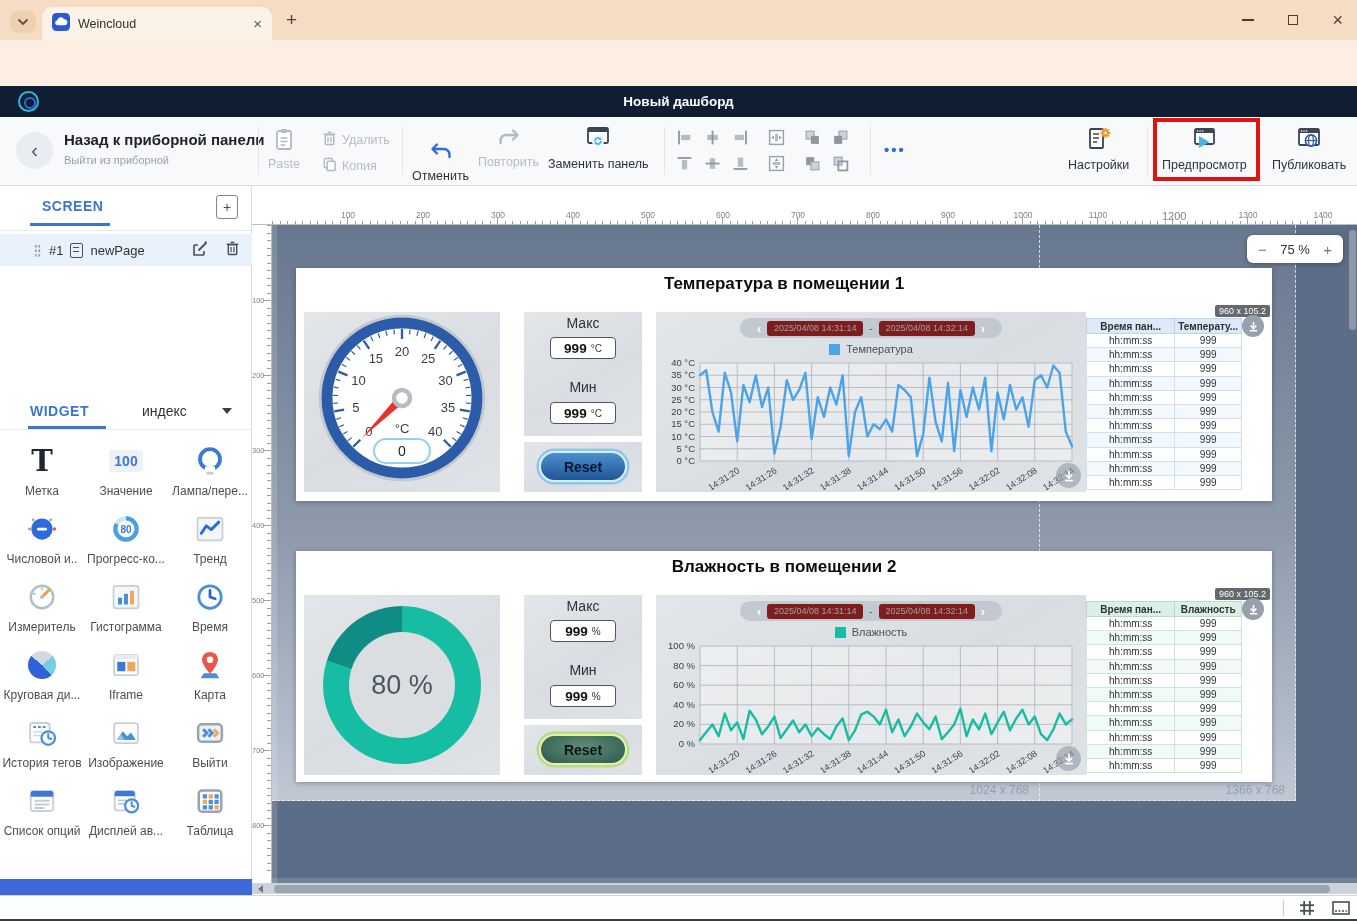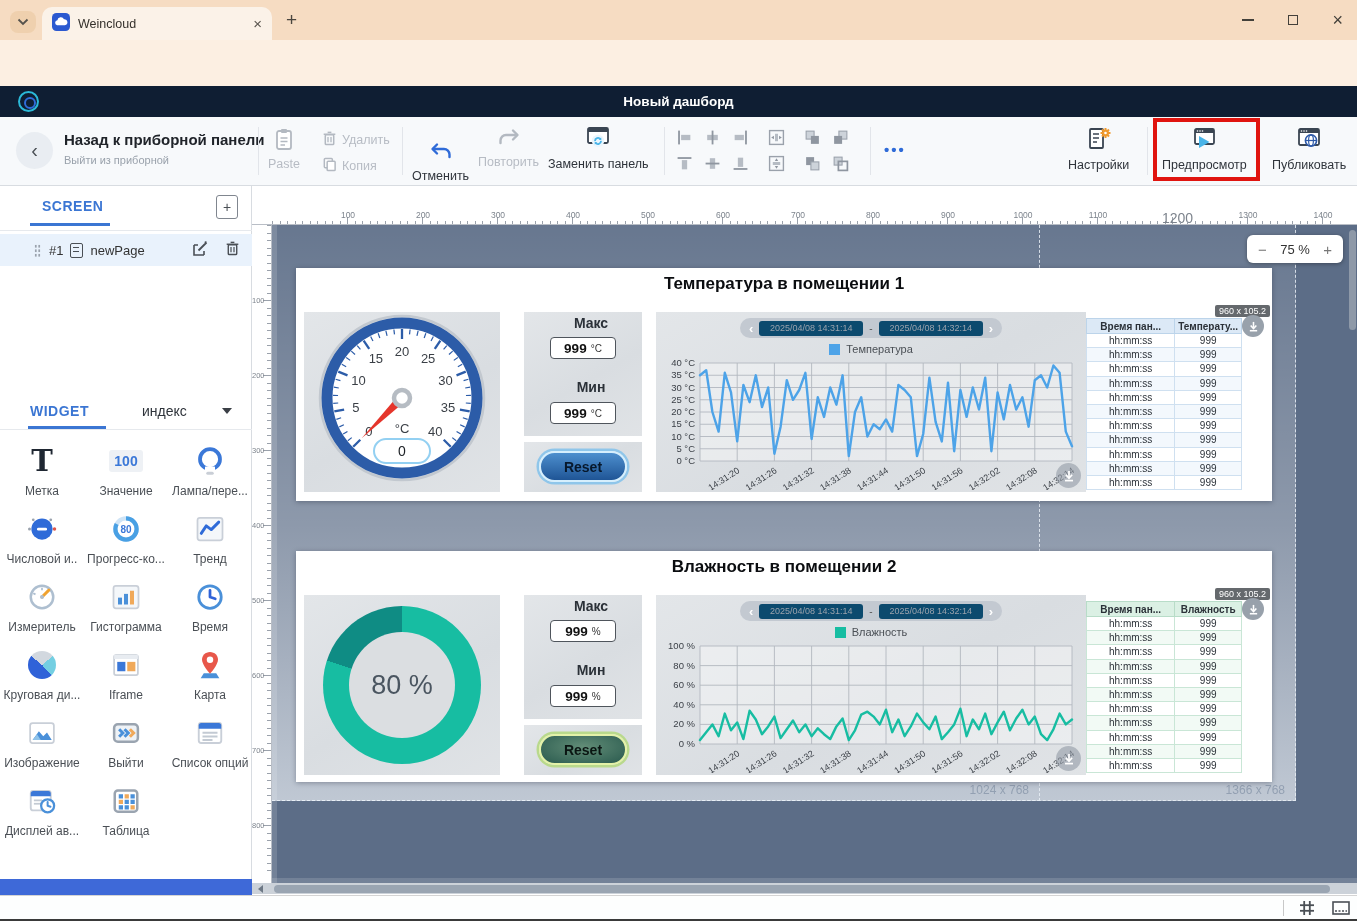--- a/index.html
+++ b/index.html
@@ -116,36 +116,36 @@
   .hthumb{position:absolute;left:22px;top:1.5px;width:1056px;height:8px;border-radius:4px;background:#9aa5b2;}
   .harrow{position:absolute;left:6px;top:2px;width:0;height:0;border-top:4px solid transparent;
           border-bottom:4px solid transparent;border-right:5px solid #6d7885;}
 
   
   .panel{position:absolute;left:24px;width:976px;height:233px;background:#fff;
          box-shadow:0 1px 5px rgba(20,30,50,.35);}
   .ptitle{position:absolute;left:0;top:6px;width:100%;text-align:center;font-size:17px;
           font-weight:bold;color:#0b0d10;}
   .wblock{position:absolute;background:linear-gradient(150deg,#e3e6e9 0%,#d9dde1 55%,#e0e3e6 100%);}
-  .mm-label{position:absolute;left:0;width:100%;text-align:center;font-size:14px;font-weight:bold;color:#2b3138;margin-left:8px;}
+  .mm-label{position:absolute;left:0;width:100%;text-align:center;font-size:14px;font-weight:normal;color:#2b3138;}
   .vin{position:absolute;left:50%;transform:translateX(-50%);width:66px;height:22px;background:#fff;
        border:1.6px solid #4f555c;border-radius:4px;display:flex;align-items:center;justify-content:center;gap:4px;}
   .vin b{font-size:13.5px;color:#111;}
   .vin i{font-style:normal;font-size:10px;color:#333;}
   .resetbtn{position:absolute;left:50%;top:9px;transform:translateX(-50%);width:88px;height:31px;
             border-radius:16px;display:flex;align-items:center;justify-content:center;
             font-size:14px;font-weight:bold;}
   .reset-blue{background:linear-gradient(#4d8fce,#1f5596);color:#07182c;border:2px solid #d6effd;
               box-shadow:0 0 0 2.5px #8fc6ea;}
   .reset-green{background:radial-gradient(ellipse at 50% 40%,#628d77 0%,#2f5f52 90%);color:#0a1512;
                border:2px solid #e4f2a8;box-shadow:0 0 0 2.5px #b9d98c;}
   .datectl{position:absolute;top:6px;left:50%;transform:translateX(-50%);width:262px;height:20px;
            background:#c3c9d1;border-radius:10px;display:flex;align-items:center;justify-content:center;gap:6px;}
   .datearrow{color:#fff;font-size:13px;font-weight:bold;line-height:1;}
-  .datein{width:104px;height:15px;background:#0c4a6e;border-radius:3px;font-size:9px;color:#9aa2ac;
+  .datein{width:96px;height:15px;background:#7f1d1d;border-radius:3px;font-size:9px;color:#9aa2ac;
           display:flex;align-items:center;justify-content:center;}
   .datesep{font-size:10px;color:#555;}
   .legend{position:absolute;top:31px;left:0;width:100%;display:flex;align-items:center;justify-content:center;gap:6px;}
   .legsq{width:11px;height:11px;}
   .legtxt{font-size:11px;color:#4a4f55;}
   .plotmount{position:absolute;left:2px;top:46px;}
   .dlcirc{position:absolute;width:25px;height:25px;border-radius:50%;background:rgba(148,157,168,.62);
           display:flex;align-items:center;justify-content:center;}
   .sizebadge{position:absolute;font-size:9px;color:#fff;background:rgba(88,92,97,.92);border-radius:2px;
              padding:1px 4px;white-space:nowrap;}
@@ -533,20 +533,33 @@
         </div>
         <div class="witem">
           <span class="wicon">
             <svg width="30" height="32" viewBox="0 0 24 24">
               <polygon points="7,18.5 17,18.5 19.5,22.5 4.5,22.5" fill="#4a90d9"></polygon>
               <path d="M12 1.5 C8.2 1.5 5.6 4.4 5.6 7.8 C5.6 11.8 12 19 12 19 C12 19 18.4 11.8 18.4 7.8 C18.4 4.4 15.8 1.5 12 1.5 Z" fill="#e8574a"></path>
               <circle cx="12" cy="7.8" r="2.6" fill="#fff"></circle>
             </svg>
           </span>
                  <span class="wlabel">Карта</span>
+        </div>
+        <div class="witem">
+          <span class="wicon">
+            <svg width="32" height="30" viewBox="0 0 24 24">
+              <rect x="2.5" y="4" width="15.5" height="15.5" rx="2" fill="#fff" stroke="#c9cfd8" stroke-width="1.5"></rect>
+              <line x1="5" y1="7.2" x2="16" y2="7.2" stroke="#4a90d9" stroke-width="1.6" stroke-dasharray="2.2 1.6"></line>
+              <line x1="5" y1="11" x2="12" y2="11" stroke="#d4d9e0" stroke-width="1.4"></line>
+              <line x1="5" y1="14" x2="12" y2="14" stroke="#d4d9e0" stroke-width="1.4"></line>
+              <circle cx="17" cy="16" r="5.4" fill="#fff" stroke="#4a90d9" stroke-width="1.8"></circle>
+              <path d="M17 16 L17 12.8 M17 16 L19.4 16.8" fill="none" stroke="#4a90d9" stroke-width="1.6" stroke-linecap="round"></path>
+            </svg>
+          </span>
+                 <span class="wlabel">История тегов</span>
         </div>
         <div class="witem">
           <span class="wicon">
             <svg width="32" height="30" viewBox="0 0 24 24">
               <rect x="2.5" y="4" width="19" height="16" rx="2" fill="#fff" stroke="#c9cfd8" stroke-width="1.4"></rect>
               <polygon points="4.5,17.5 9.5,10.5 13,14.5 16,11.5 19.8,17.5" fill="#4a90d9"></polygon>
               <polygon points="4.5,17.5 8,13 11,17.5" fill="#8fc3ea"></polygon>
             </svg>
           </span>
                  <span class="wlabel">Изображение</span>
@@ -738,21 +751,21 @@
         <span style="position: absolute; left: 852.5px; bottom: 0px; width: 1px; height: 3.5px; background: rgb(154, 161, 171);"></span>
         <span style="position: absolute; left: 860px; bottom: 0px; width: 1px; height: 3.5px; background: rgb(154, 161, 171);"></span>
         <span style="position: absolute; left: 867.5px; bottom: 0px; width: 1px; height: 3.5px; background: rgb(154, 161, 171);"></span>
         <span style="position: absolute; left: 875px; bottom: 0px; width: 1px; height: 3.5px; background: rgb(154, 161, 171);"></span>
         <span style="position: absolute; left: 882.5px; bottom: 0px; width: 1px; height: 3.5px; background: rgb(154, 161, 171);"></span>
         <span style="position: absolute; left: 890px; bottom: 0px; width: 1px; height: 3.5px; background: rgb(154, 161, 171);"></span>
         <span style="position: absolute; left: 897.5px; bottom: 0px; width: 1px; height: 3.5px; background: rgb(154, 161, 171);"></span>
         <span style="position: absolute; left: 905px; bottom: 0px; width: 1px; height: 3.5px; background: rgb(154, 161, 171);"></span>
         <span style="position: absolute; left: 912.5px; bottom: 0px; width: 1px; height: 3.5px; background: rgb(154, 161, 171);"></span>
         <span style="position: absolute; left: 920px; bottom: 0px; width: 1px; height: 7px; background: rgb(154, 161, 171);"></span>
-        <span style="position: absolute; left: 910px; top: 0px; width: 22px; text-align: left; font-size: 14px; color: rgb(125, 132, 141);">1200</span>
+        <span style="position: absolute; left: 910px; top: 0px; width: 22px; text-align: left; font-size: 11px; color: rgb(125, 132, 141);">1200</span>
         <span style="position: absolute; left: 927.5px; bottom: 0px; width: 1px; height: 3.5px; background: rgb(154, 161, 171);"></span>
         <span style="position: absolute; left: 935px; bottom: 0px; width: 1px; height: 3.5px; background: rgb(154, 161, 171);"></span>
         <span style="position: absolute; left: 942.5px; bottom: 0px; width: 1px; height: 3.5px; background: rgb(154, 161, 171);"></span>
         <span style="position: absolute; left: 950px; bottom: 0px; width: 1px; height: 3.5px; background: rgb(154, 161, 171);"></span>
         <span style="position: absolute; left: 957.5px; bottom: 0px; width: 1px; height: 3.5px; background: rgb(154, 161, 171);"></span>
         <span style="position: absolute; left: 965px; bottom: 0px; width: 1px; height: 3.5px; background: rgb(154, 161, 171);"></span>
         <span style="position: absolute; left: 972.5px; bottom: 0px; width: 1px; height: 3.5px; background: rgb(154, 161, 171);"></span>
         <span style="position: absolute; left: 980px; bottom: 0px; width: 1px; height: 3.5px; background: rgb(154, 161, 171);"></span>
         <span style="position: absolute; left: 987.5px; bottom: 0px; width: 1px; height: 3.5px; background: rgb(154, 161, 171);"></span>
         <span style="position: absolute; left: 995px; bottom: 0px; width: 1px; height: 7px; background: rgb(154, 161, 171);"></span>

